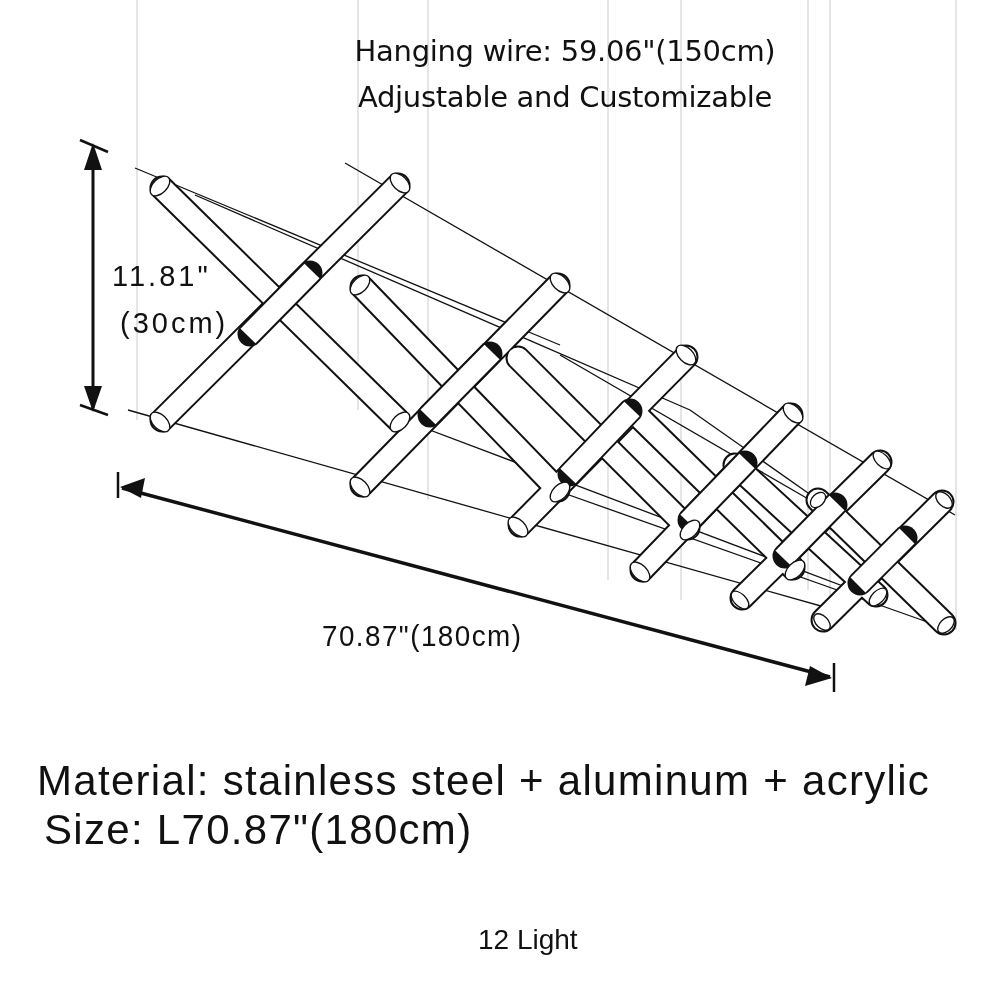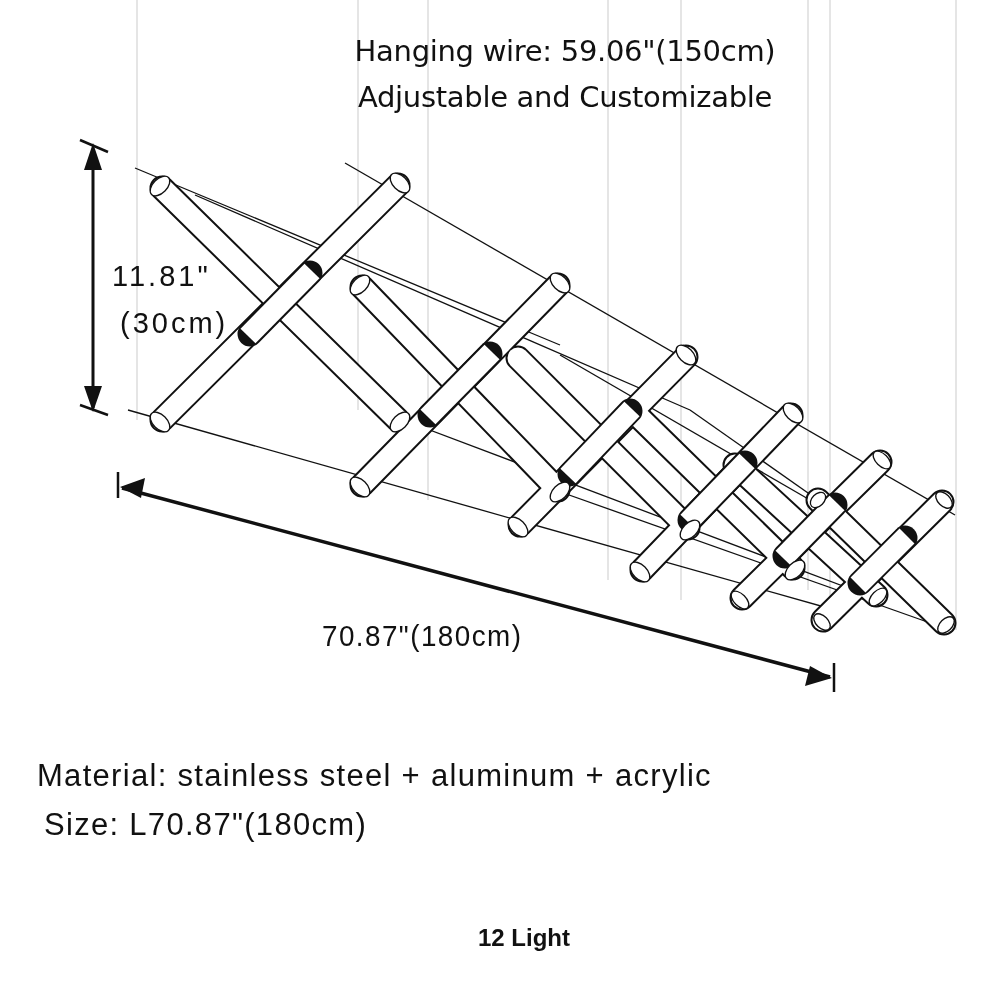--- a/index.html
+++ b/index.html
@@ -48,30 +48,29 @@
     #length-label {
       left: 322px;
       top: 622px;
       font-size: 29px;
       letter-spacing: 1.5px;
       transform: scaleX(0.96);
       transform-origin: left top;
     }
     .spec {
       left: 37px;
-      font-size: 31px;
+      font-size: 42px;
       letter-spacing: 1.3px;
     }
     #material { top: 760px; }
     #size { top: 809px; left: 44px; }
     #light-count {
       left: 478px;
       top: 926px;
-      font-size: 24px;
-      font-weight: bold;
+      font-size: 28px;
     }
   </style>
 </head>
 <body>
 
 <svg class="canvas" viewBox="0 0 1000 1000" xmlns="http://www.w3.org/2000/svg">
 
   <g stroke="#d4d4d4" stroke-width="1.2">
     <line x1="137" y1="0" x2="137" y2="420"></line>
     <line x1="358" y1="0" x2="358" y2="410"></line>

